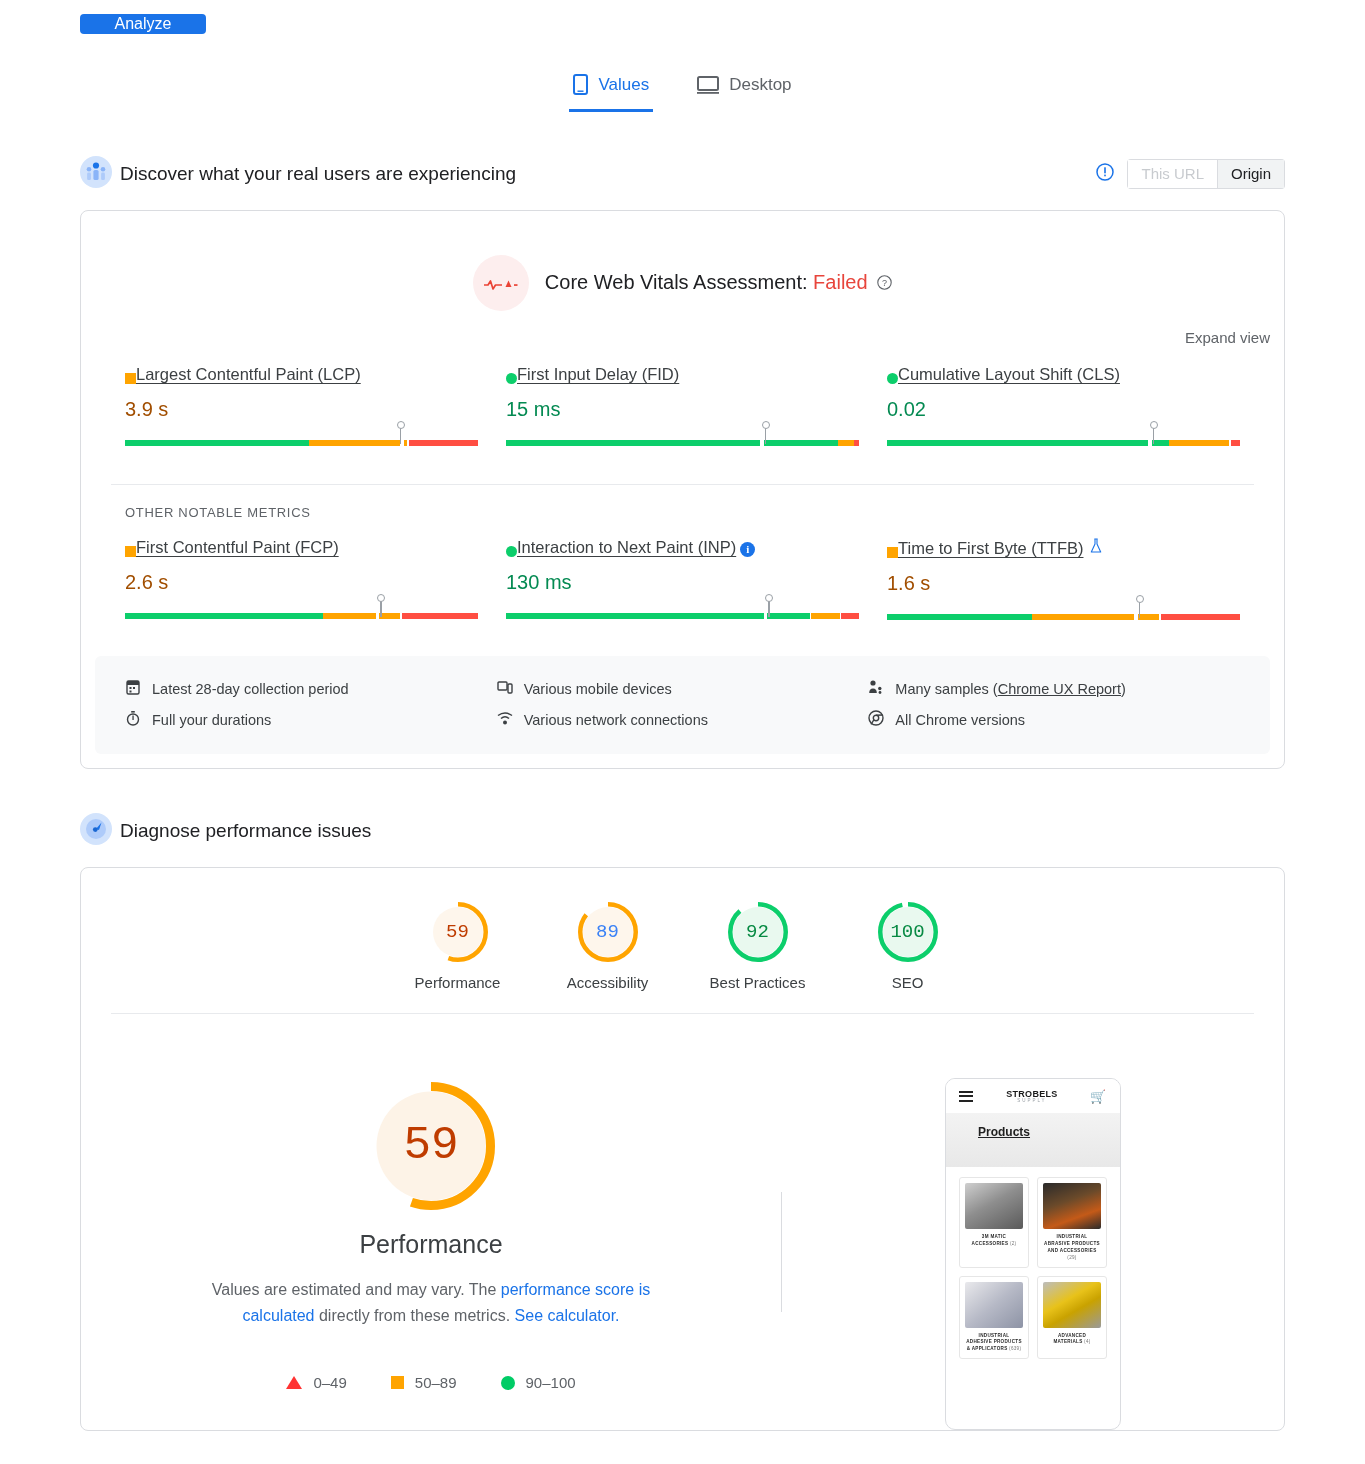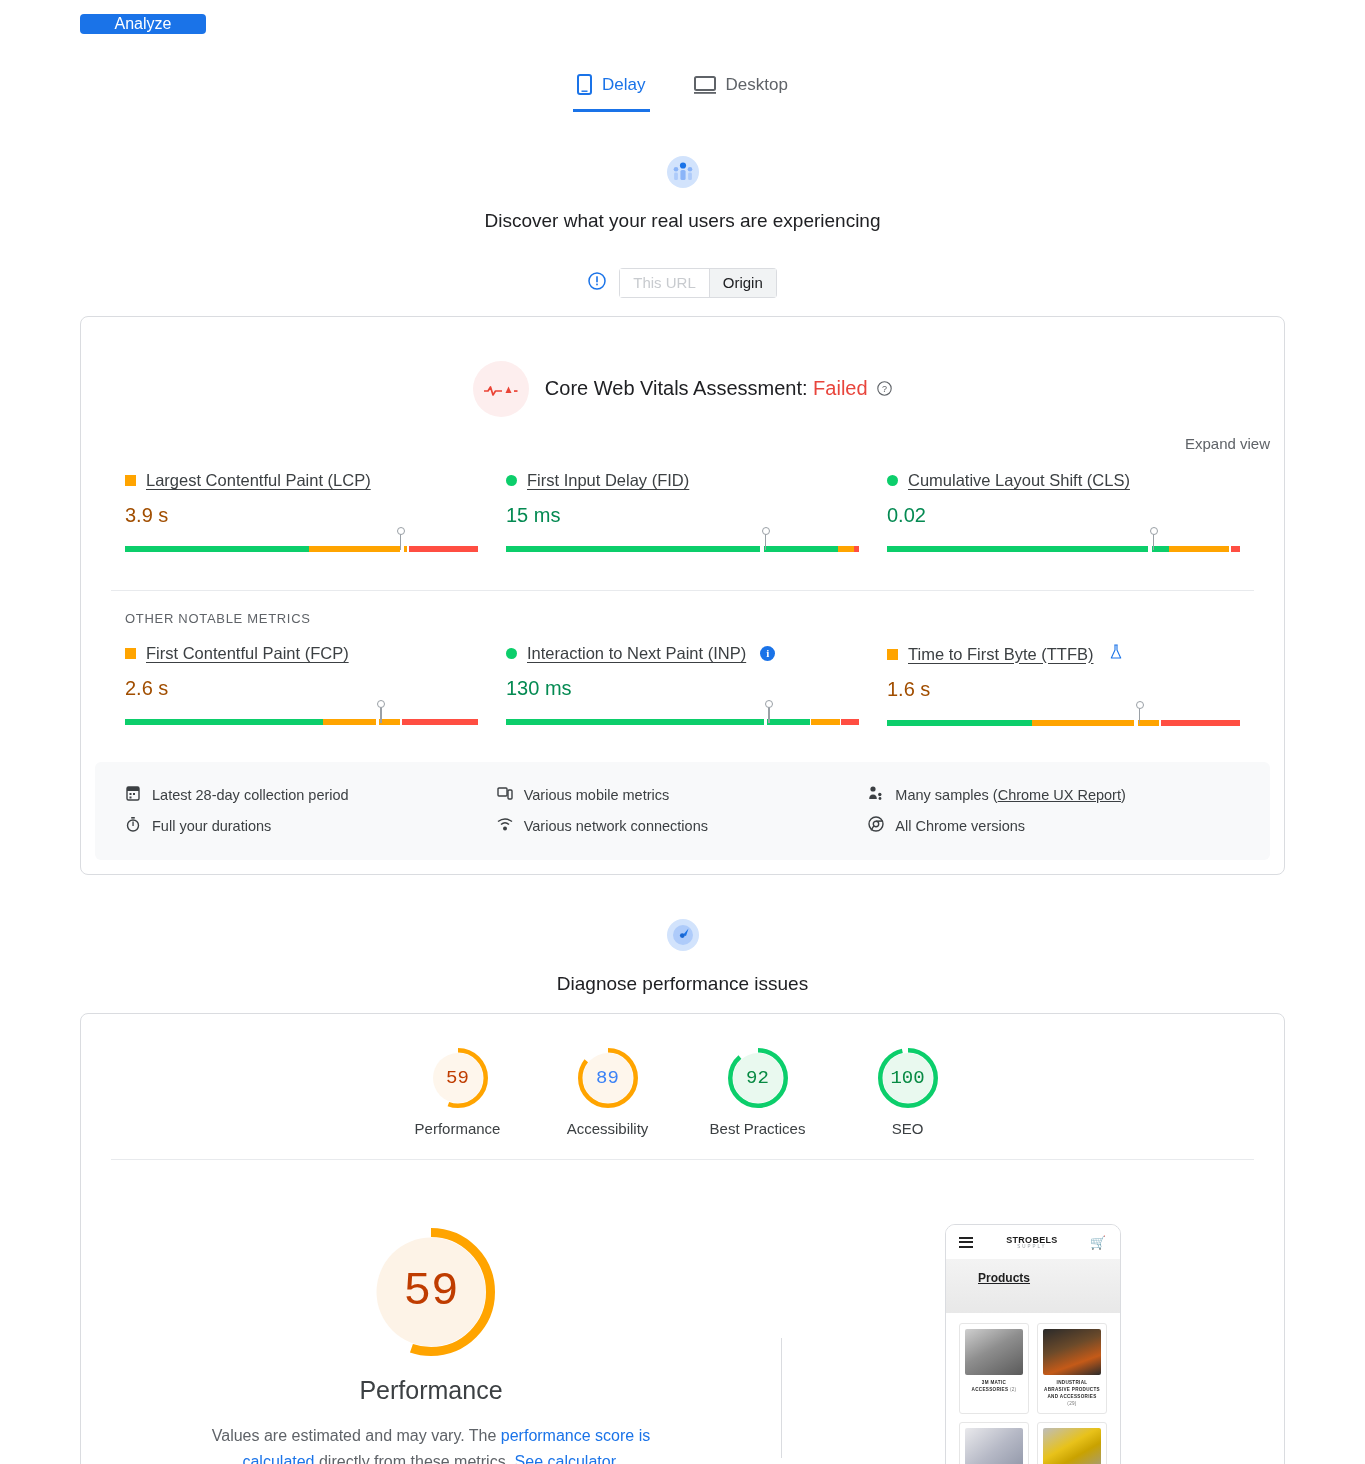--- a/index.html
+++ b/index.html
@@ -45,23 +45,22 @@
     padding: 6px 4px 14px 4px;
     font-size: 17px; color: #5f6368; cursor: pointer;
     border-bottom: 3px solid transparent;
     position: relative;
   }
   .tab.active { color: #1a73e8; border-bottom-color: #1a73e8; }
   .tab svg { display: block; }
 
   
   .section-head {
-    display: flex; align-items: center; gap: 18px;
+    display: flex; align-items: center; gap: 8px;
     margin-top: 44px;
-    flex-direction: column;
   }
   .section-head .title { font-size: 19px; color: #202124; }
   .section-head .spacer { flex: 1; }
 
   .seg-wrap { display: flex; align-items: center; gap: 13px; }
   .info-circle { color: #1a73e8; display:block; }
   .segctl { display: flex; border-radius: 4px; overflow: hidden; }
   .segbtn {
     font-size: 15px; padding: 5px 13px 6px 13px;
     border: 1px solid #dadce0; background: #fff; color: #3c4043;
@@ -90,21 +89,21 @@
   .cwv-title { font-size: 20px; color: #202124; }
   .cwv-title .failed { color: #e8453c; }
   .q-icon { color: #5f6368; vertical-align: middle; margin-left: 4px; }
 
   .expand-row { text-align: right; padding: 18px 14px 0 0; }
   .expand-link { font-size: 15px; color: #5f6368; cursor: pointer; }
 
   
   .metrics { display: flex; padding: 18px 30px 0 30px; }
   .metric { flex: 1; padding: 0 14px; }
-  .metric-head { display: flex; align-items: center; gap: 10px; }
+  .metric-head { display: flex; align-items: flex-end; }
   .sq { width: 11px; height: 11px; background: #ffa400; flex: 0 0 auto; }
   .dot { width: 11px; height: 11px; border-radius: 50%; background: #0cce6b; flex: 0 0 auto; }
   .metric-name {
     font-size: 16.5px; color: #3c4043;
     text-decoration: underline; text-underline-offset: 3px; cursor: pointer;
   }
   .badge-i {
     width: 15px; height: 15px; border-radius: 50%; background: #1a73e8;
     color: #fff; font-size: 11px; line-height: 15px; text-align: center;
     font-family: "Liberation Serif", serif; font-weight: bold; margin-left: 4px;
@@ -210,21 +209,21 @@
   </div>
 
   <div class="tabs">
     <div class="tab active">
       <span>
         <svg width="15" height="21" viewBox="0 0 15 21">
             <rect x="1" y="1" width="13" height="19" rx="2" fill="none" stroke="#1a73e8" stroke-width="2"></rect>
             <rect x="4.5" y="16.5" width="6" height="1.4" fill="#1a73e8"></rect>
           </svg>
       </span>
-      <span>Delay</span>
+      <span>Values</span>
     </div>
     <div class="tab">
       <span>
         <svg width="22" height="18" viewBox="0 0 22 18">
             <rect x="1" y="1" width="20" height="13" rx="1.5" fill="none" stroke="#5f6368" stroke-width="2"></rect>
             <rect x="0" y="16" width="22" height="1.8" fill="#5f6368"></rect>
           </svg>
       </span>
       <span>Desktop</span>
     </div>
@@ -446,21 +445,21 @@
               </svg></span>
       <span>Full your durations</span>
           </div>
         </div>
         <div class="meta-col">
           <div class="meta-item">
       <span><svg width="16" height="16" viewBox="0 0 16 16">
                 <rect x="1" y="3" width="9" height="8" rx="1" fill="none" stroke="#3c4043" stroke-width="1.4"></rect>
                 <rect x="11" y="5" width="4" height="9" rx="1" fill="none" stroke="#3c4043" stroke-width="1.4"></rect>
               </svg></span>
-      <span>Various mobile metrics</span>
+      <span>Various mobile devices</span>
           </div>
           <div class="meta-item">
       <span><svg width="16" height="16" viewBox="0 0 16 16">
                 <path d="M1 5.5 Q8 0.5 15 5.5" fill="none" stroke="#3c4043" stroke-width="1.5"></path>
                 <path d="M4 8.5 Q8 5 12 8.5" fill="none" stroke="#3c4043" stroke-width="1.5"></path>
                 <circle cx="8" cy="12.5" r="2" fill="#3c4043"></circle>
               </svg></span>
       <span>Various network connections</span>
           </div>
         </div>

